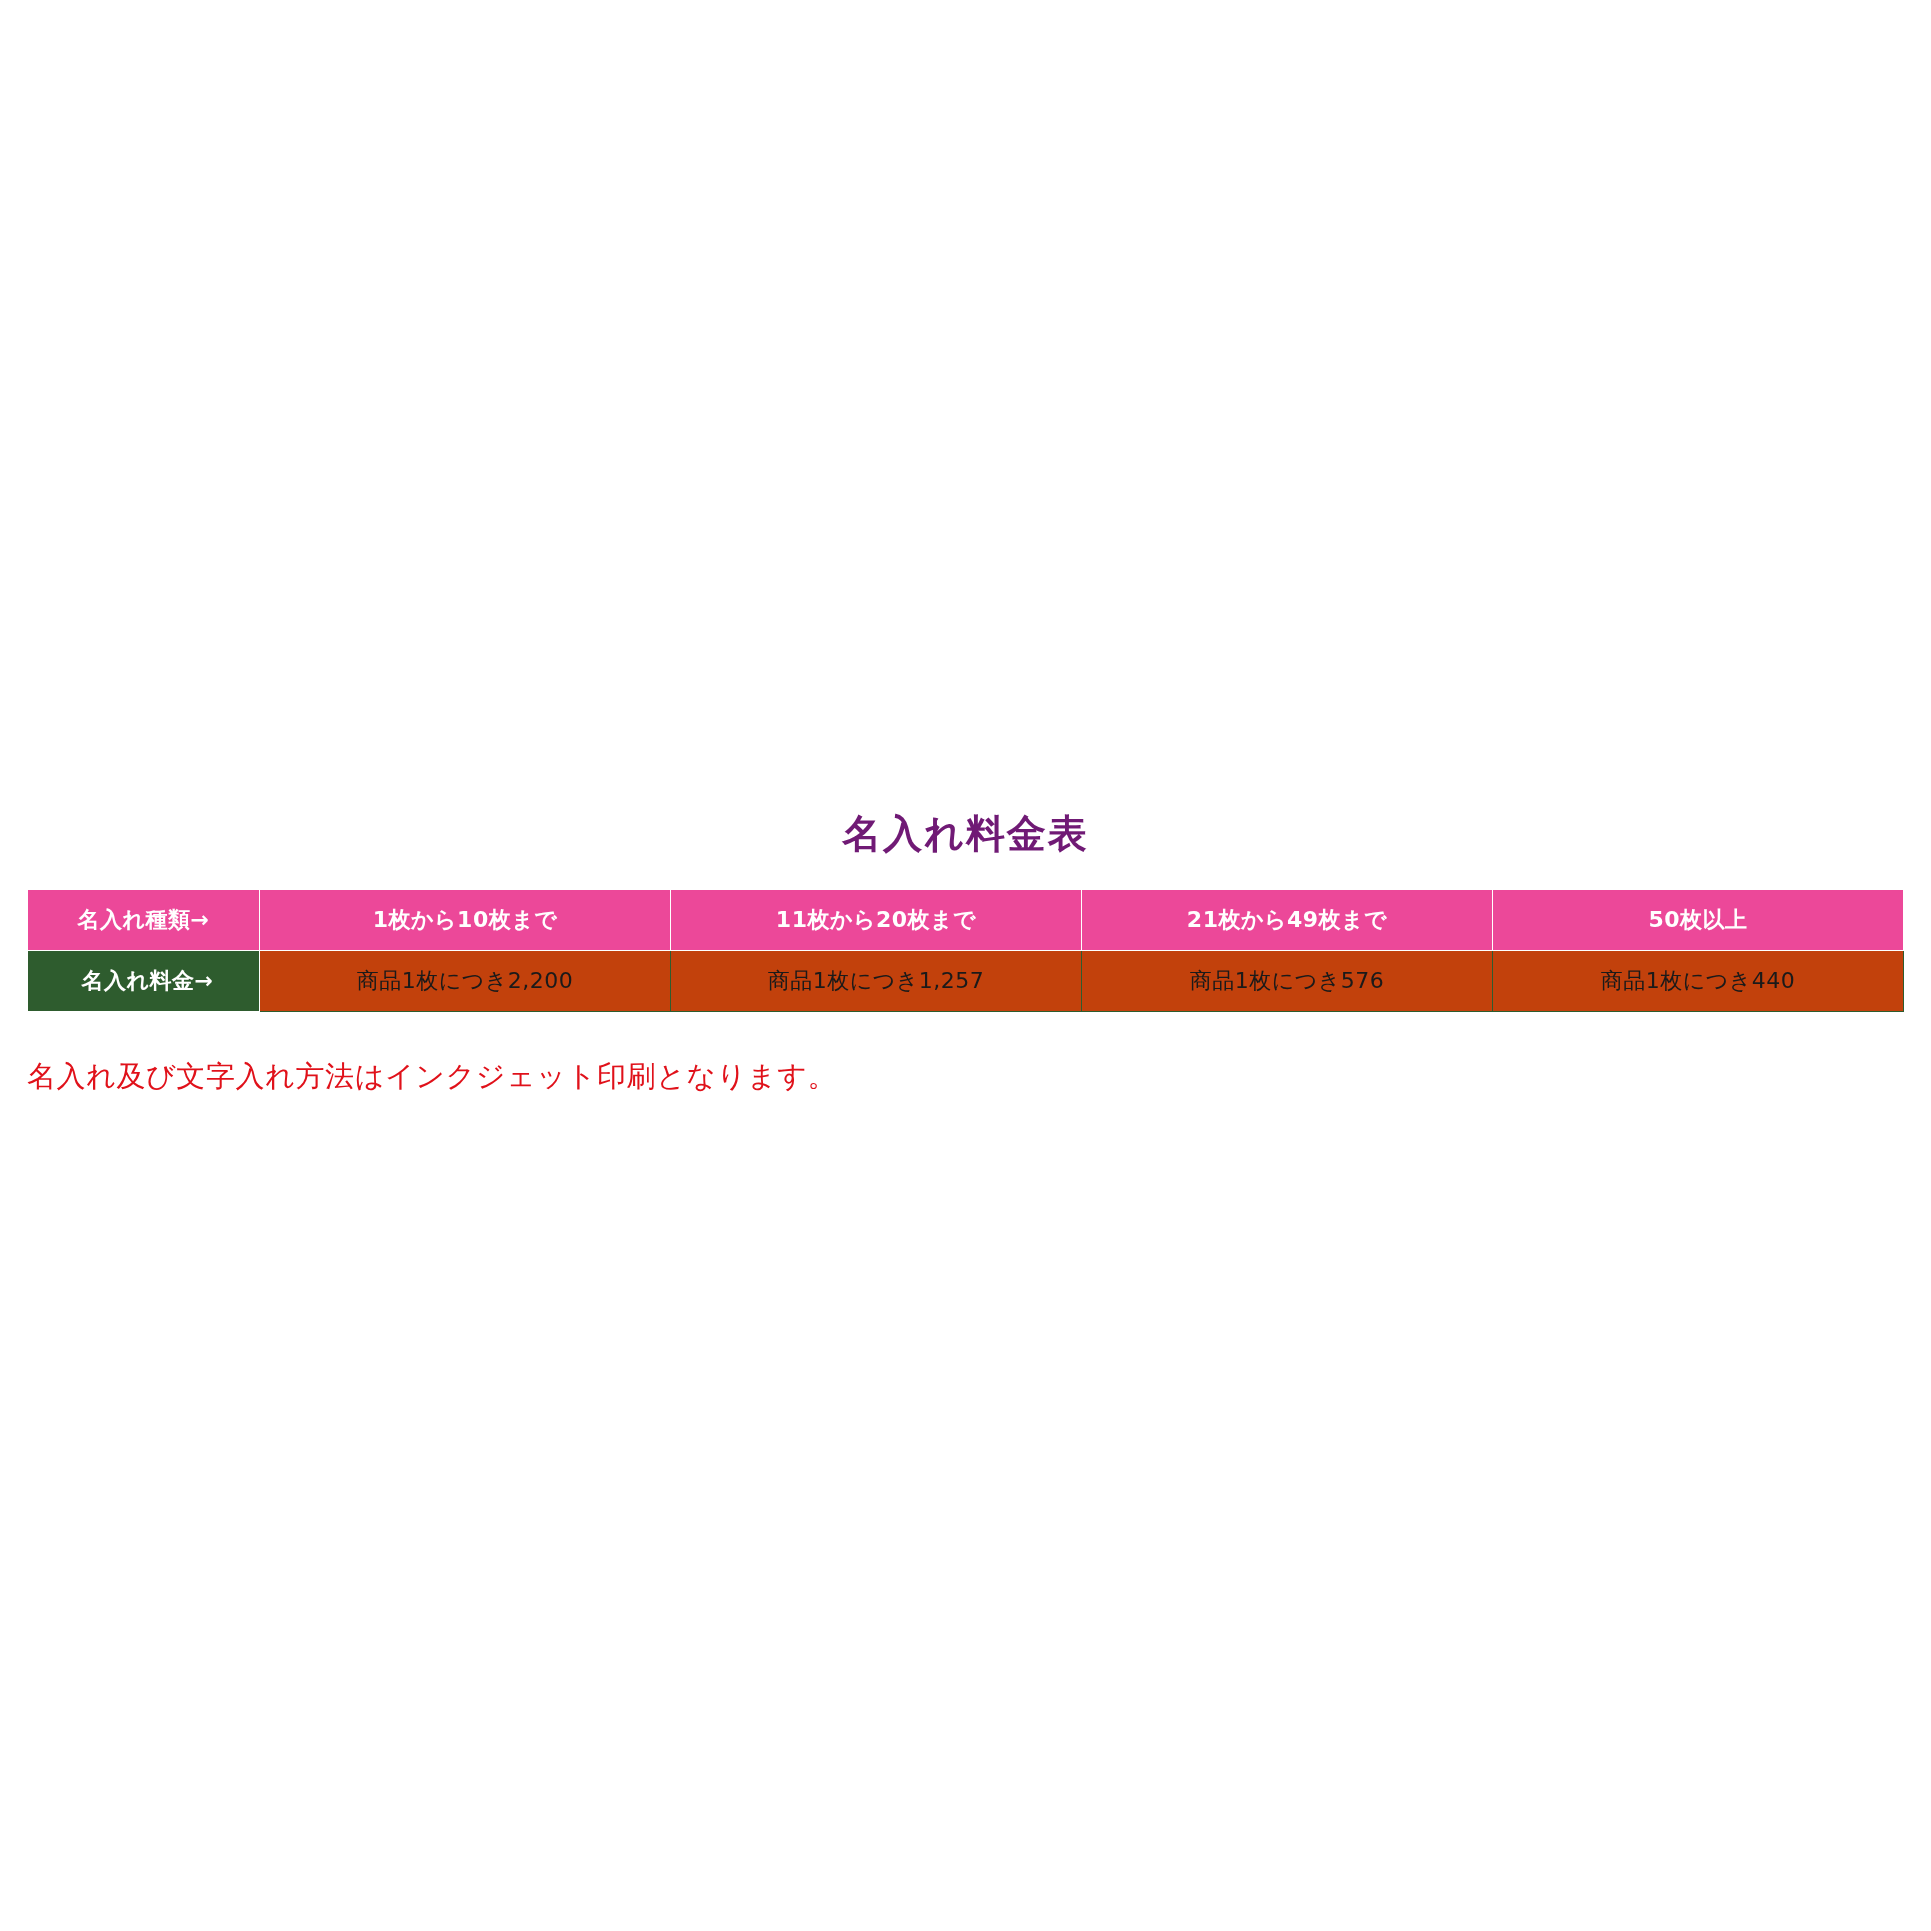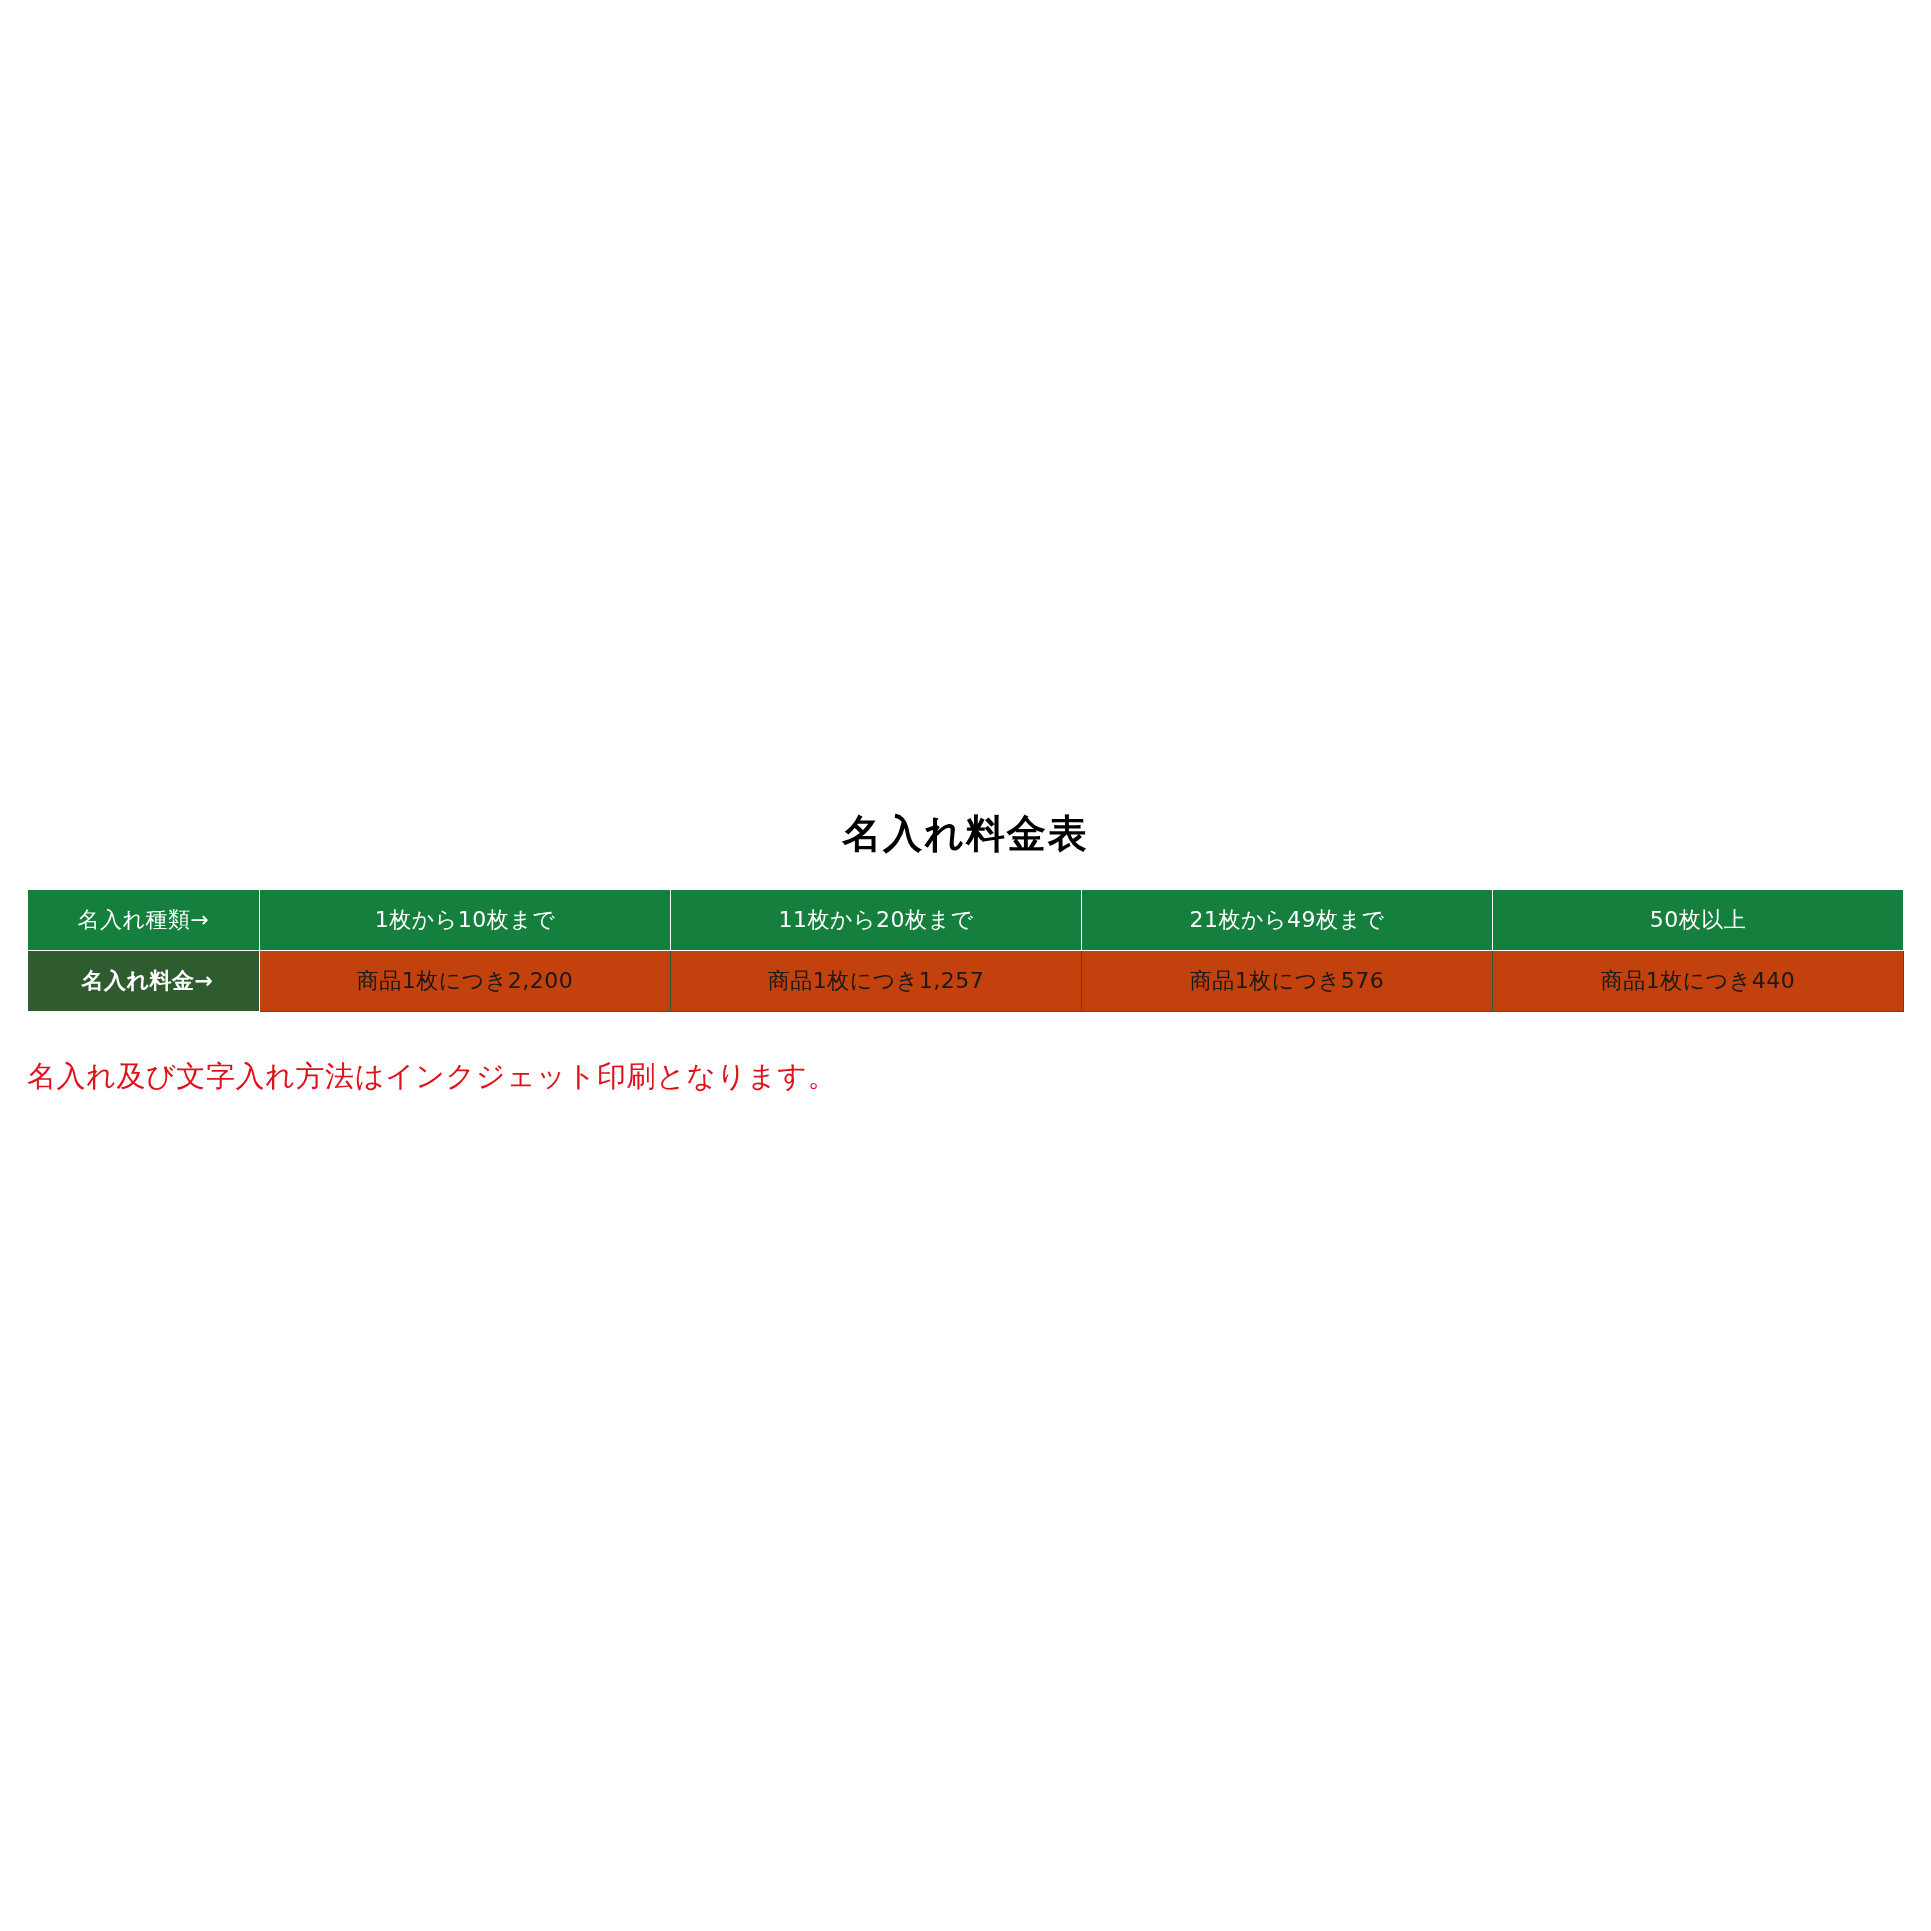--- a/index.html
+++ b/index.html
@@ -28,43 +28,43 @@
     position: absolute;
     left: 27px;
     top: 811px;
     width: 1877px;
   }
 
   .page-title {
     text-align: center;
     font-size: 39px;
     font-weight: bold;
-    color: #000000;
+    color: #701a75;
     letter-spacing: 1.9px;
     margin: 0 0 31px 0;
     line-height: 1.2;
   }
 
   table.price-table {
     border-collapse: collapse;
     width: 1877px;
     table-layout: fixed;
   }
 
   table.price-table td {
     border: 1.9px solid #ffffff;
     padding: 0;
     height: 60px;
     vertical-align: middle;
   }
 
   .hdr-cell {
-    background: #15803d;
+    background: #ec4899;
     color: #ffffff;
-    font-weight: normal;
+    font-weight: bold;
     font-size: 22px;
     text-align: center;
     letter-spacing: 0.5px;
   }
 
   .hdr-cell.label-col {
     font-size: 22px;
   }
 
   .body-cell {

